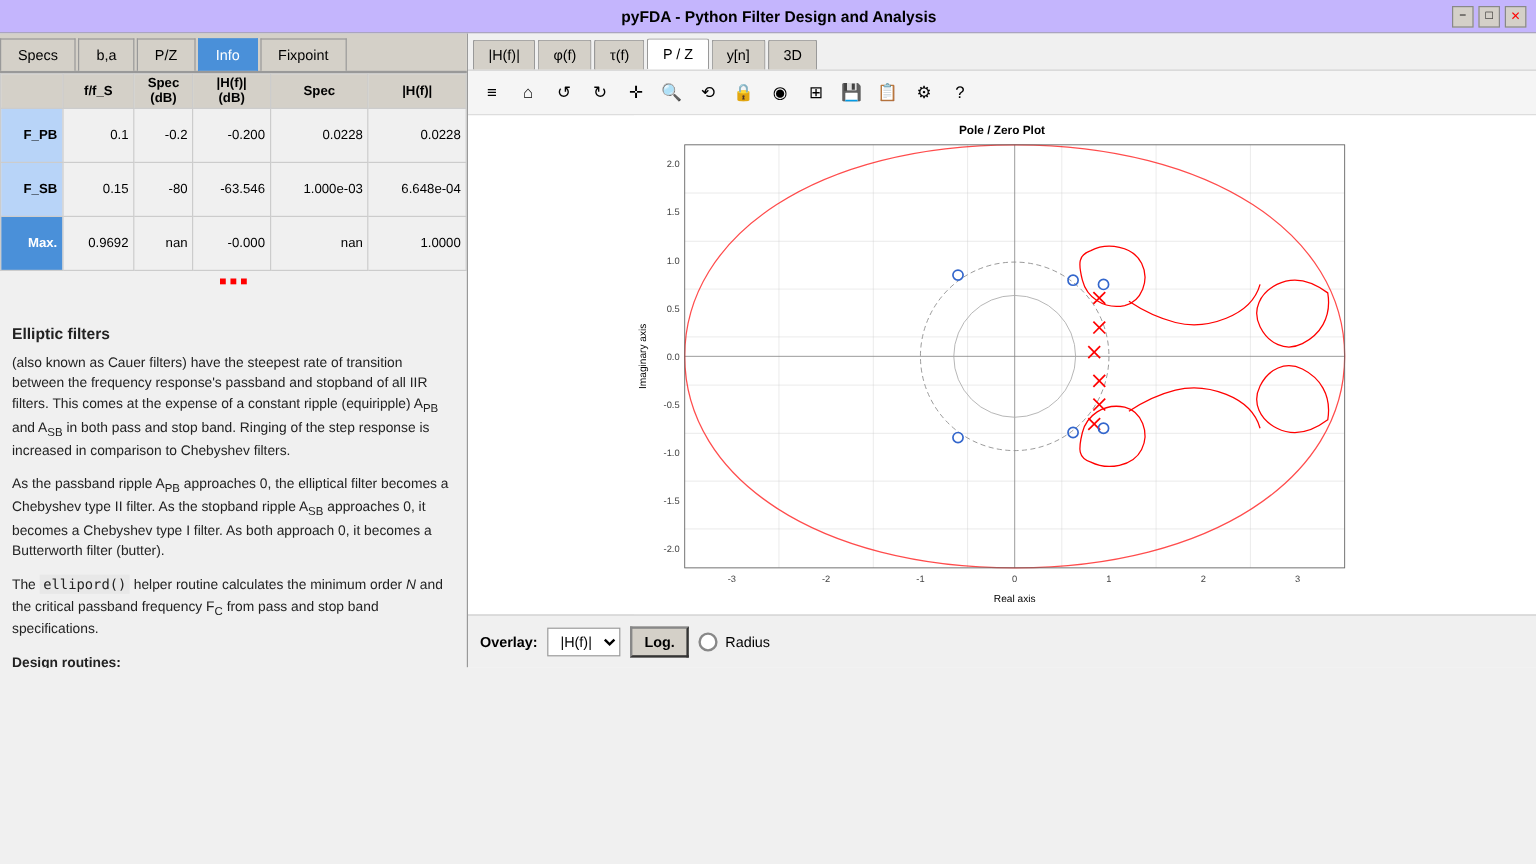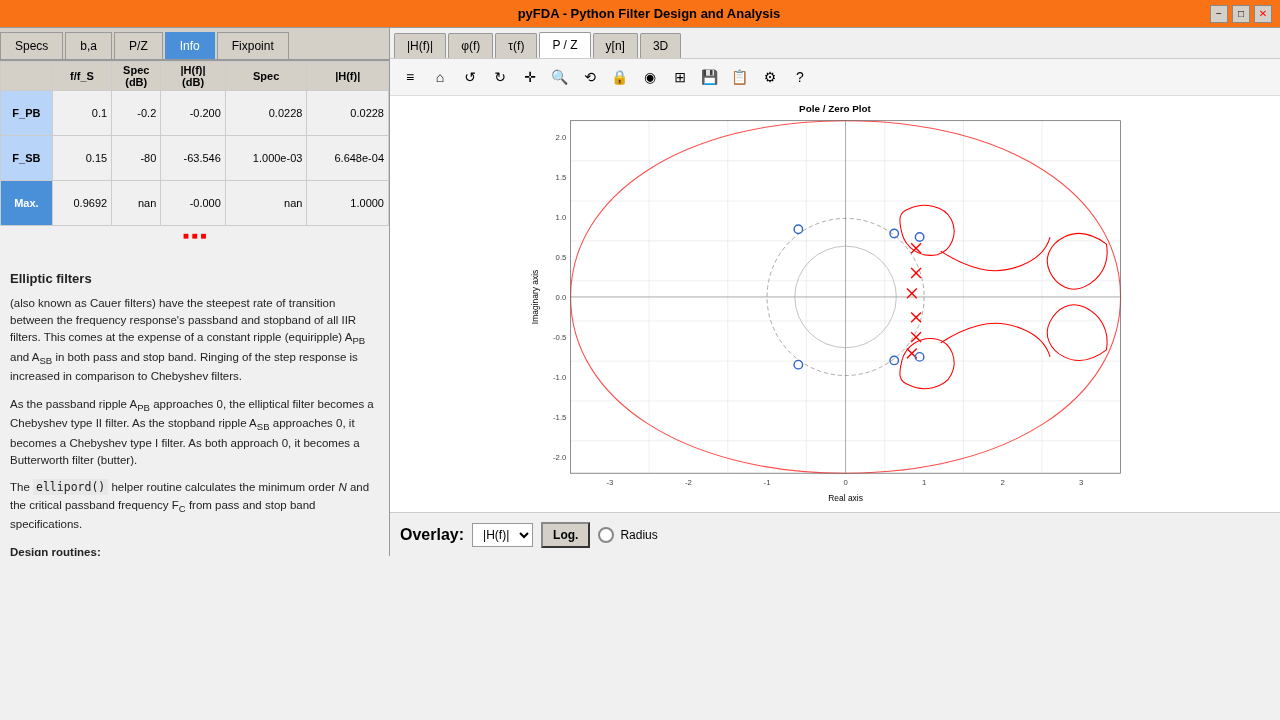--- a/index.html
+++ b/index.html
@@ -1,20 +1,20 @@
 <!DOCTYPE html>
 <html><head>
   <meta charset="utf-8">
   <style>
     * { box-sizing: border-box; margin: 0; padding: 0; }
     body { font-family: 'Arial', sans-serif; font-size: 12px; background: #f0f0f0; width: 1280px; height: 720px; overflow: hidden; }
     
     
     .title-bar {
-      background: #f97316;
+      background: #c4b5fd;
       border-bottom: 1px solid #999;
       display: flex;
       align-items: center;
       justify-content: space-between;
       padding: 4px 8px;
       height: 28px;
     }
     .title-text { font-size: 13px; font-weight: bold; flex: 1; text-align: center; }
     .window-controls { display: flex; gap: 4px; }
     .win-btn {
@@ -48,21 +48,21 @@
     
     
     .left-scroll { flex: 1; overflow-y: auto; }
     
     
     .data-table { width: 100%; border-collapse: collapse; font-size: 11px; }
     .data-table th, .data-table td {
       border: 1px solid #ccc; padding: 2px 4px; text-align: right;
     }
     .data-table th { background: #d4d0c8; text-align: center; font-size: 11px; }
-    .data-table .row-label { background: #b8d4f8; font-weight: bold; text-align: center; padding: 16px 4px; }
+    .data-table .row-label { background: #b8d4f8; font-weight: bold; text-align: right; padding: 16px 4px; }
     .data-table .row-min .row-label { background: #4a90d9; color: white; }
     .data-table .row-max .row-label { background: #4a90d9; color: white; }
     
     
     .divider-dots { text-align: center; padding: 4px; color: red; font-size: 10px; }
     
     
     .info-text { padding: 8px 10px; font-size: 11.5px; line-height: 1.5; color: #222; }
     .info-text h3 { font-size: 13px; font-weight: bold; margin-bottom: 6px; margin-top: 16px; }
     .info-text p { margin-bottom: 10px; }
@@ -86,21 +86,21 @@
       width: 28px; height: 28px; border: 1px solid transparent; background: transparent;
       cursor: pointer; display: flex; align-items: center; justify-content: center;
       font-size: 14px; border-radius: 3px;
     }
     
     
     .plot-area { flex: 1; position: relative; overflow: hidden; }
     
     
     .bottom-bar { display: flex; align-items: center; padding: 6px 10px; border-top: 1px solid #ccc; background: #f0f0f0; gap: 8px; height: 44px; }
-    .overlay-label { font-size: 16px; font-weight: bold; }
+    .overlay-label { font-size: 12px; font-weight: bold; }
     .overlay-select { padding: 3px 6px; border: 1px solid #999; background: white; font-size: 12px; }
     .log-btn { padding: 4px 10px; border: 2px outset #888; background: #d4d0c8; cursor: pointer; font-size: 12px; font-weight: bold; }
     .radius-group { display: flex; align-items: center; gap: 6px; }
     .radio-circle {
       width: 16px; height: 16px; border-radius: 50%; border: 2px solid #888;
       background: white; display: flex; align-items: center; justify-content: center;
     }
     
     
     .plot-svg { width: 100%; height: 100%; }

